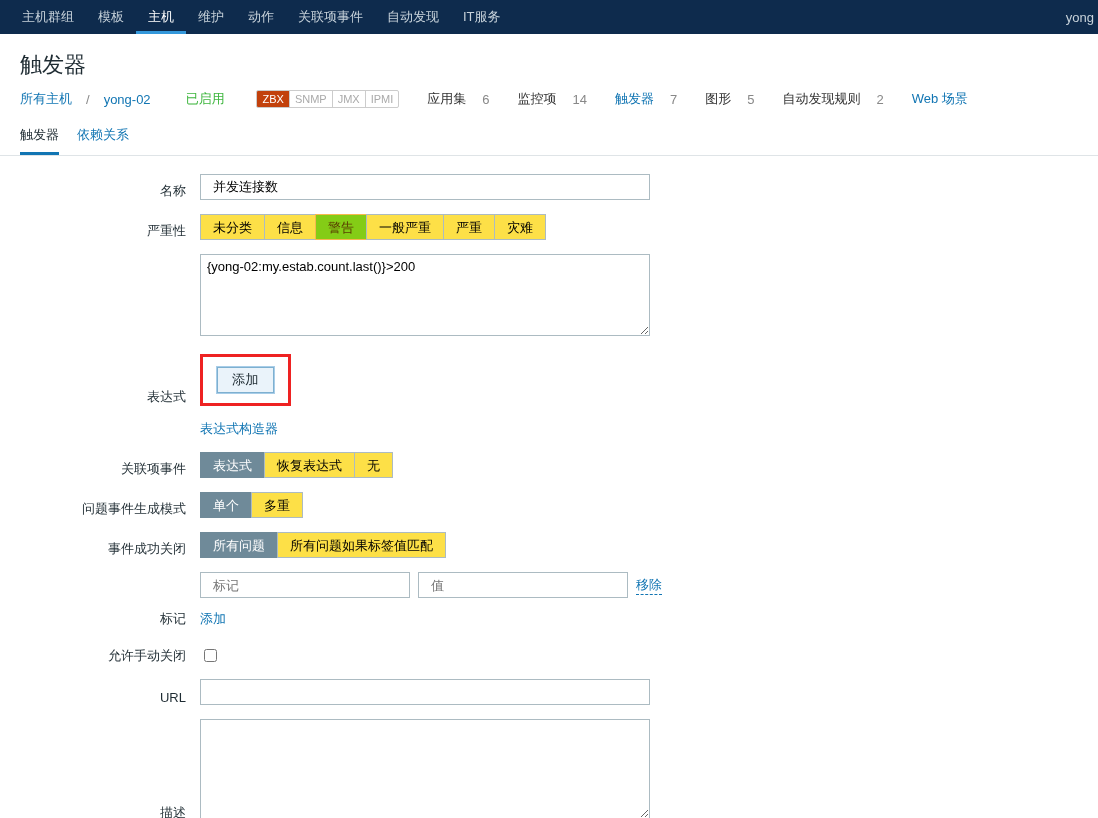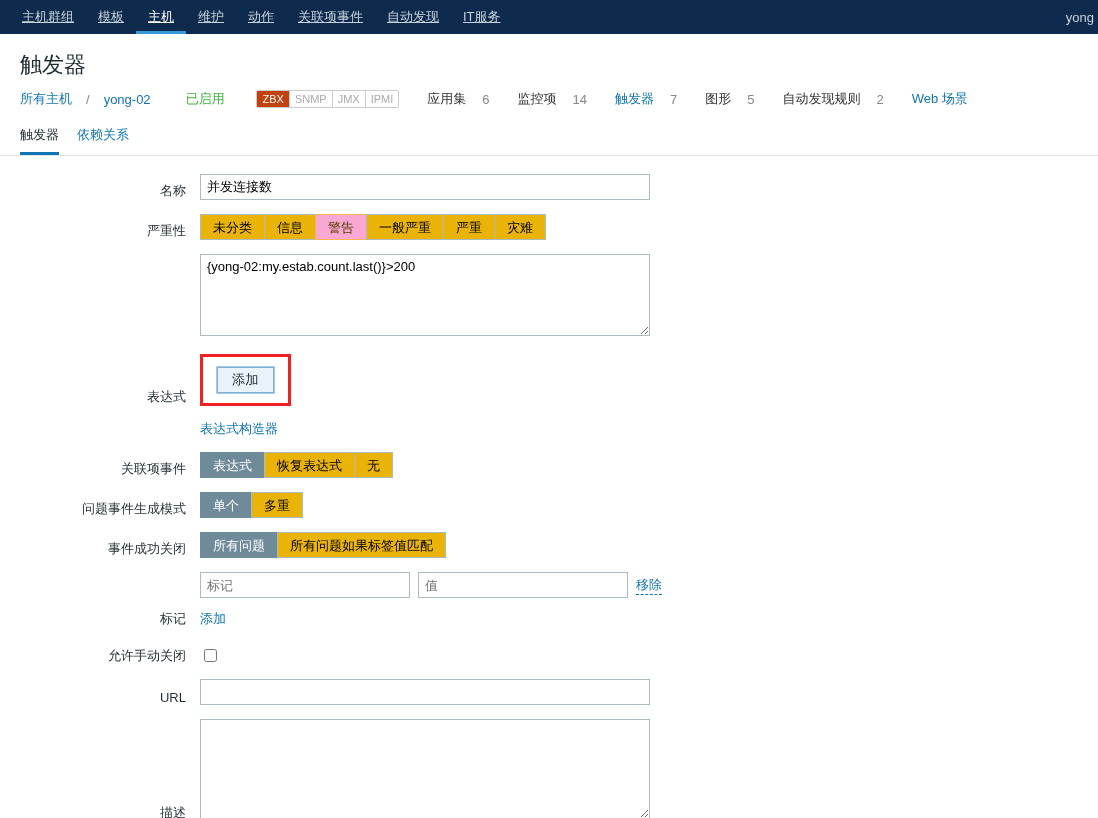--- a/index.html
+++ b/index.html
@@ -17,21 +17,20 @@
     align-items: center;
     padding: 0 10px;
     color: #c7d2da;
     position: relative;
   }
   .topnav .nav-item {
     padding: 0 12px;
     height: 34px;
     line-height: 34px;
     cursor: pointer;
-    text-decoration: underline;
   }
   .topnav .nav-item.active {
     border-bottom: 3px solid #3498db;
     color: #fff;
   }
   .topnav .user {
     position: absolute;
     right: 0;
     padding-right: 4px;
     color: #c7d2da;
@@ -87,49 +86,49 @@
     text-align: right;
     padding-right: 14px;
     padding-top: 5px;
     color: #1f2c33;
   }
   .form-field {
     flex: 0 0 auto;
   }
   input[type=text] {
     border: 1px solid #acbbc2;
-    padding: 4px 6px;
+    padding: 4px 12px;
     font-size: 13px;
     height: 26px;
   }
   .input-name { width: 450px; }
   textarea {
     border: 1px solid #acbbc2;
     padding: 4px 6px;
     font-size: 13px;
     font-family: inherit;
     resize: both;
   }
   .expr-area { width: 450px; height: 82px; }
   .desc-area { width: 450px; height: 100px; }
   .url-input { width: 450px; }
   .sev-group, .btn-group {
     display: inline-flex;
   }
   .sev-group button, .btn-group button {
     border: 1px solid #acbbc2;
-    background: #eab308;
+    background: #fde047;
     padding: 4px 12px;
     font-size: 13px;
     cursor: pointer;
     margin-left: -1px;
     height: 26px;
   }
   .sev-group button:first-child, .btn-group button:first-child { margin-left: 0; }
-  .sev-group button.sel-warn { background: #f9a8d4; border-color: #f7b74e; color: #5a3e00; }
+  .sev-group button.sel-warn { background: #84cc16; border-color: #f7b74e; color: #5a3e00; }
   .btn-group button.sel { background: #6f8a99; color: #fff; border-color: #6f8a99; }
   .btn {
     border: 1px solid #acbbc2;
     background: #fff;
     padding: 4px 14px;
     font-size: 13px;
     cursor: pointer;
     height: 28px;
   }
   .btn-primary {

